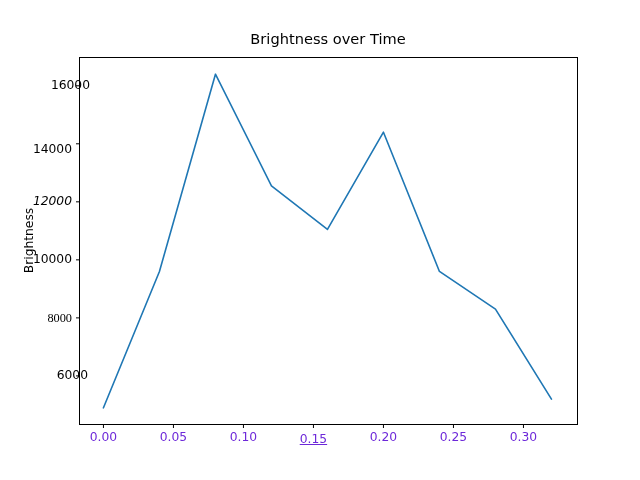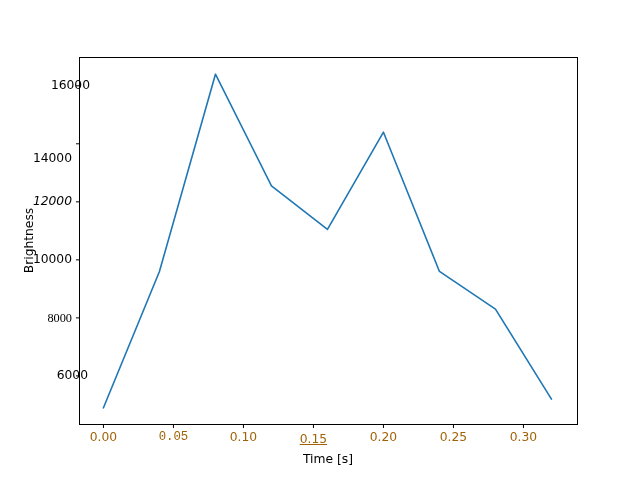--- a/index.html
+++ b/index.html
@@ -60,34 +60,34 @@
     text-align: right;
     font-size: 12.3px;
     color: #000000;
     white-space: nowrap;
     width: 60px;
   }
   .tick-label-x {
     position: absolute;
     text-align: center;
     font-size: 12.3px;
-    color: #a16207;
+    color: #6d28d9;
     white-space: nowrap;
     width: 50px;
   }
 </style>
 </head>
 <body>
 
 <div id="figure">
 
+  <div id="chart-title">Brightness over Time</div>
 
   <div id="ylabel">Brightness</div>
 
-  <div id="xlabel">Time [s]</div>
 
   <svg id="plot-svg" width="640" height="480">
 
     <rect id="axes-spine" x="79.5" y="57.5" width="498" height="367" fill="#ffffff" stroke="#000000" stroke-width="1"></rect>
     <g id="x-ticks">
         <line x1="103.44096148439696" x2="103.44096148439696" y1="424.5" y2="428" stroke="#000000" stroke-width="1"></line>
         <line x1="173.44377284228284" x2="173.44377284228284" y1="424.5" y2="428" stroke="#000000" stroke-width="1"></line>
         <line x1="243.44658420016867" x2="243.44658420016867" y1="424.5" y2="428" stroke="#000000" stroke-width="1"></line>
         <line x1="313.44939555805456" x2="313.44939555805456" y1="424.5" y2="428" stroke="#000000" stroke-width="1"></line>
         <line x1="383.4522069159404" x2="383.4522069159404" y1="424.5" y2="428" stroke="#000000" stroke-width="1"></line>
@@ -103,26 +103,26 @@
         <line y1="85.78656126482213" y2="85.78656126482213" x1="79.5" x2="76" stroke="#000000" stroke-width="1"></line>
       </g>
     <polyline id="data-line" fill="none" stroke="#1f77b4" stroke-width="1.6" stroke-linejoin="round" stroke-linecap="round" points="103.44,407.82 159.44,271.46 215.45,74.18 271.45,185.88 327.45,229.40 383.45,132.21 439.45,271.46 495.46,309.18 551.46,399.11"></polyline>
   </svg>
 
   <div id="y-tick-labels">
       <div class="tick-label-y" style="left: 28px; top: 367.905px;">6000</div>
       <div class="tick-label-y" style="left: 12px; top: 311px; font-family: Liberation Serif, serif;">8000</div>
       <div class="tick-label-y" style="left: 12px; top: 251.858px;">10000</div>
       <div class="tick-label-y" style="left: 12px; top: 193.834px; font-style: italic;">12000</div>
-      <div class="tick-label-y" style="left: 12px; top: 151px;">14000</div>
+      <div class="tick-label-y" style="left: 12px; top: 142px;">14000</div>
       <div class="tick-label-y" style="left: 30px; top: 77.7866px;">16000</div>
     </div>
   <div id="x-tick-labels">
       <div class="tick-label-x" style="left: 78.441px; top: 429.5px;">0.00</div>
-      <div class="tick-label-x" style="left: 148.444px; top: 429.5px; font-family: Liberation Mono, monospace;">0.05</div>
+      <div class="tick-label-x" style="left: 148.444px; top: 429.5px;">0.05</div>
       <div class="tick-label-x" style="left: 218.447px; top: 429.5px;">0.10</div>
       <div class="tick-label-x" style="left: 288.449px; top: 432px; text-decoration: underline;">0.15</div>
       <div class="tick-label-x" style="left: 358.452px; top: 429.5px;">0.20</div>
       <div class="tick-label-x" style="left: 428.455px; top: 429.5px;">0.25</div>
       <div class="tick-label-x" style="left: 498.458px; top: 429.5px;">0.30</div>
     </div>
 
 </div>
 
 </body></html>

